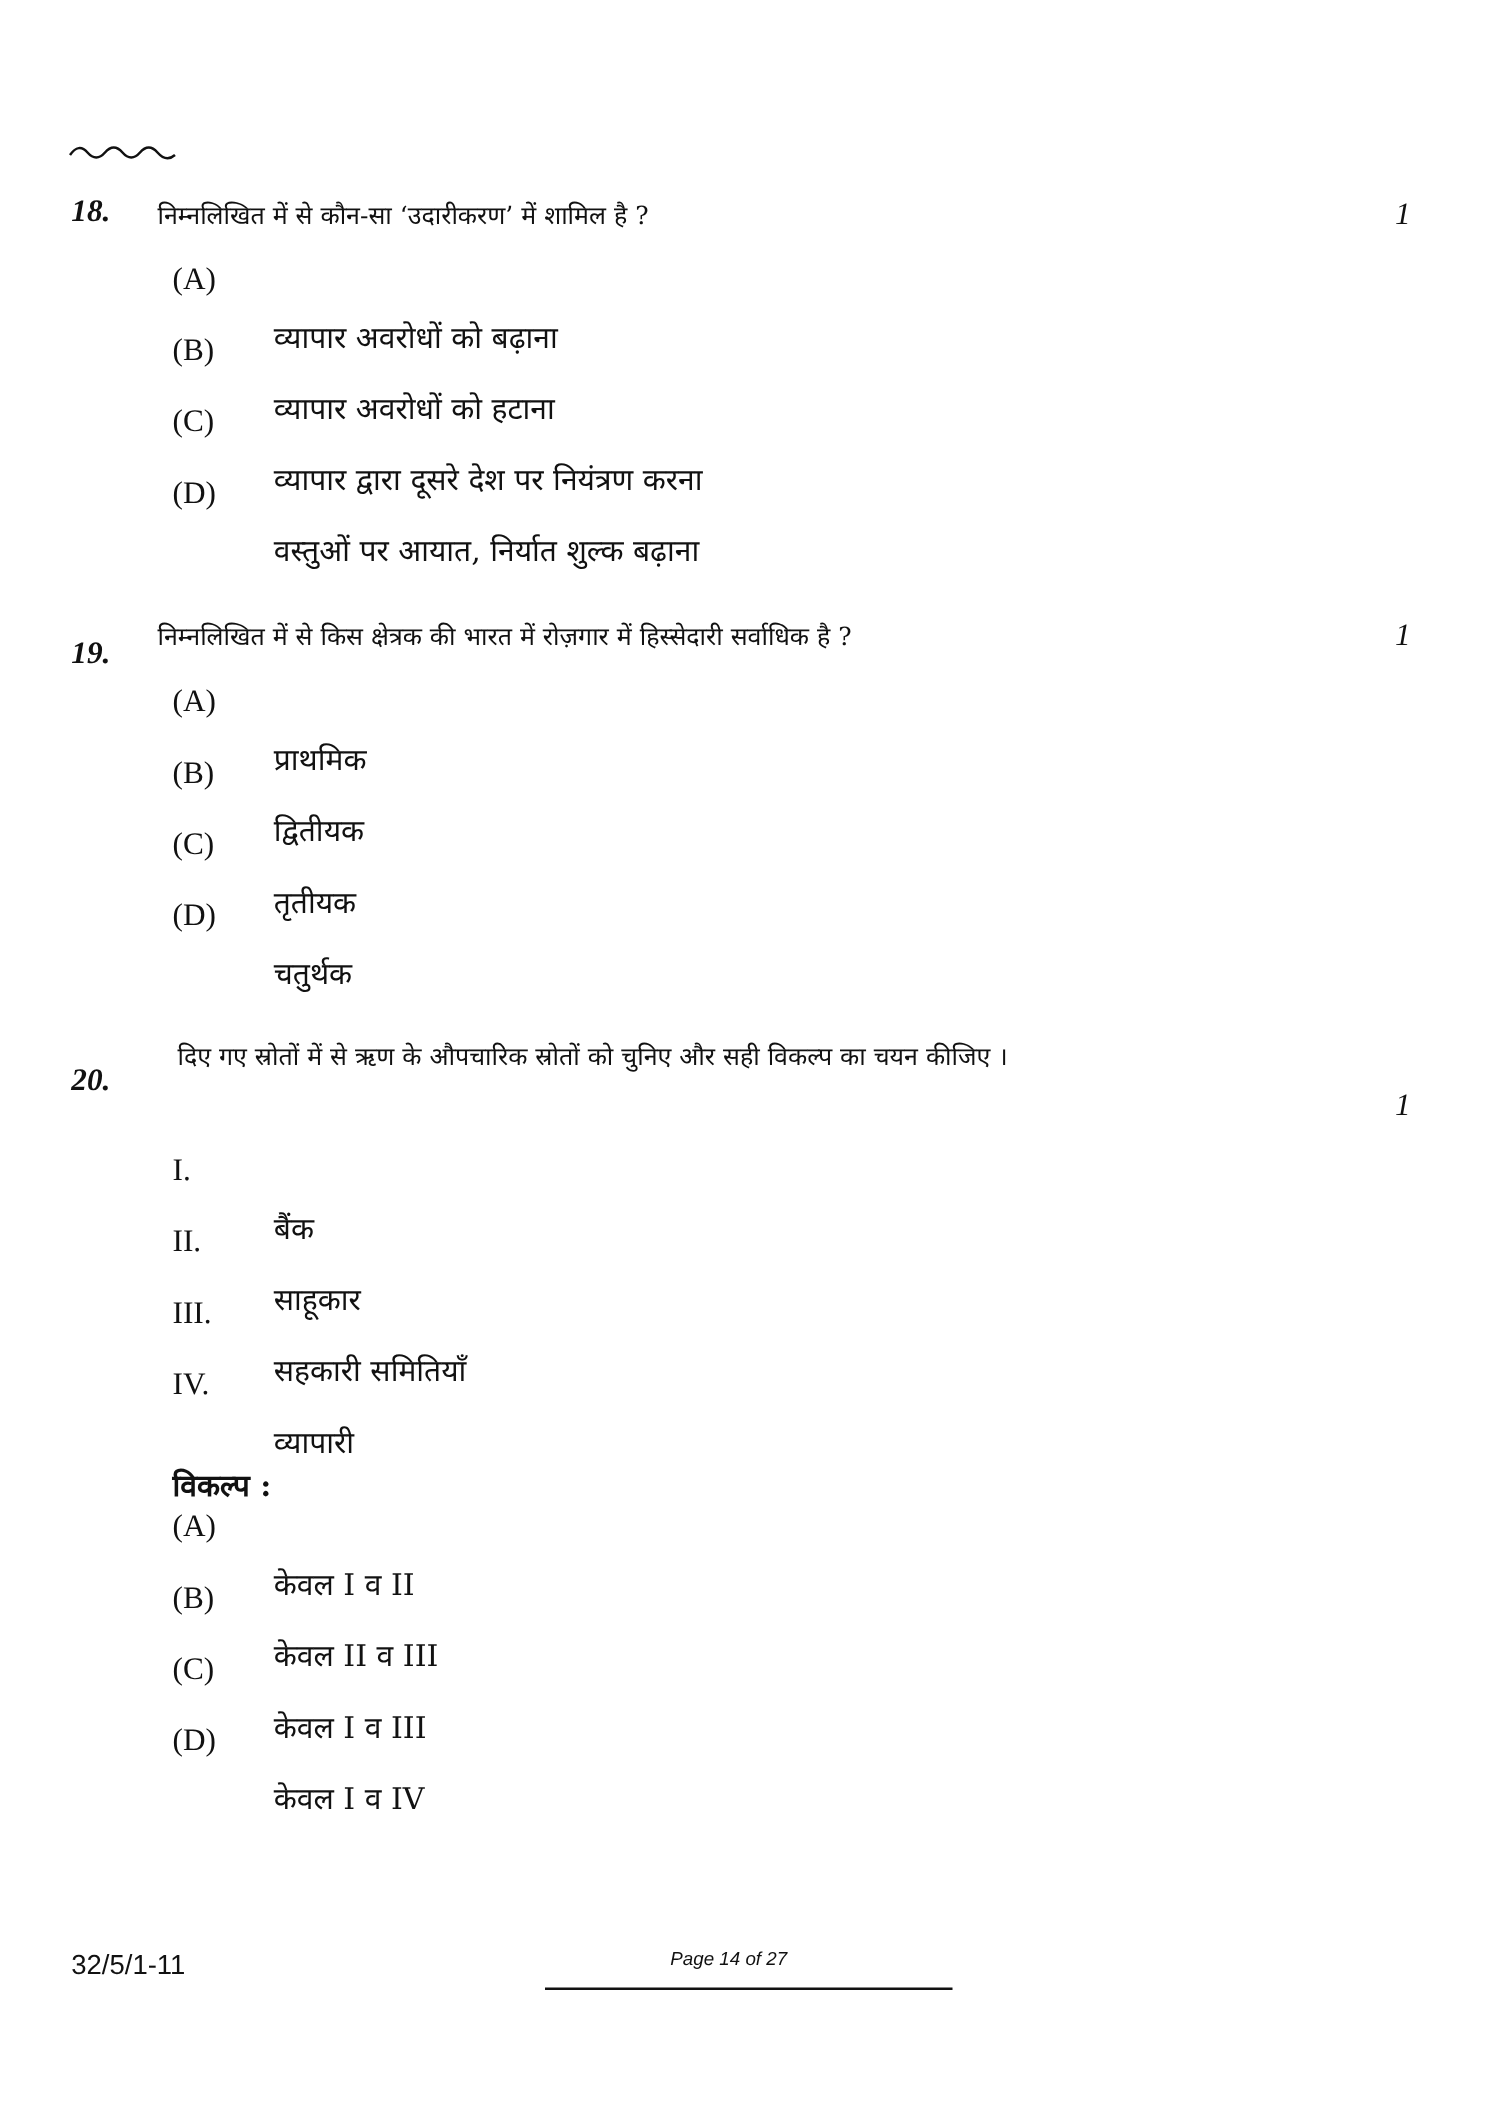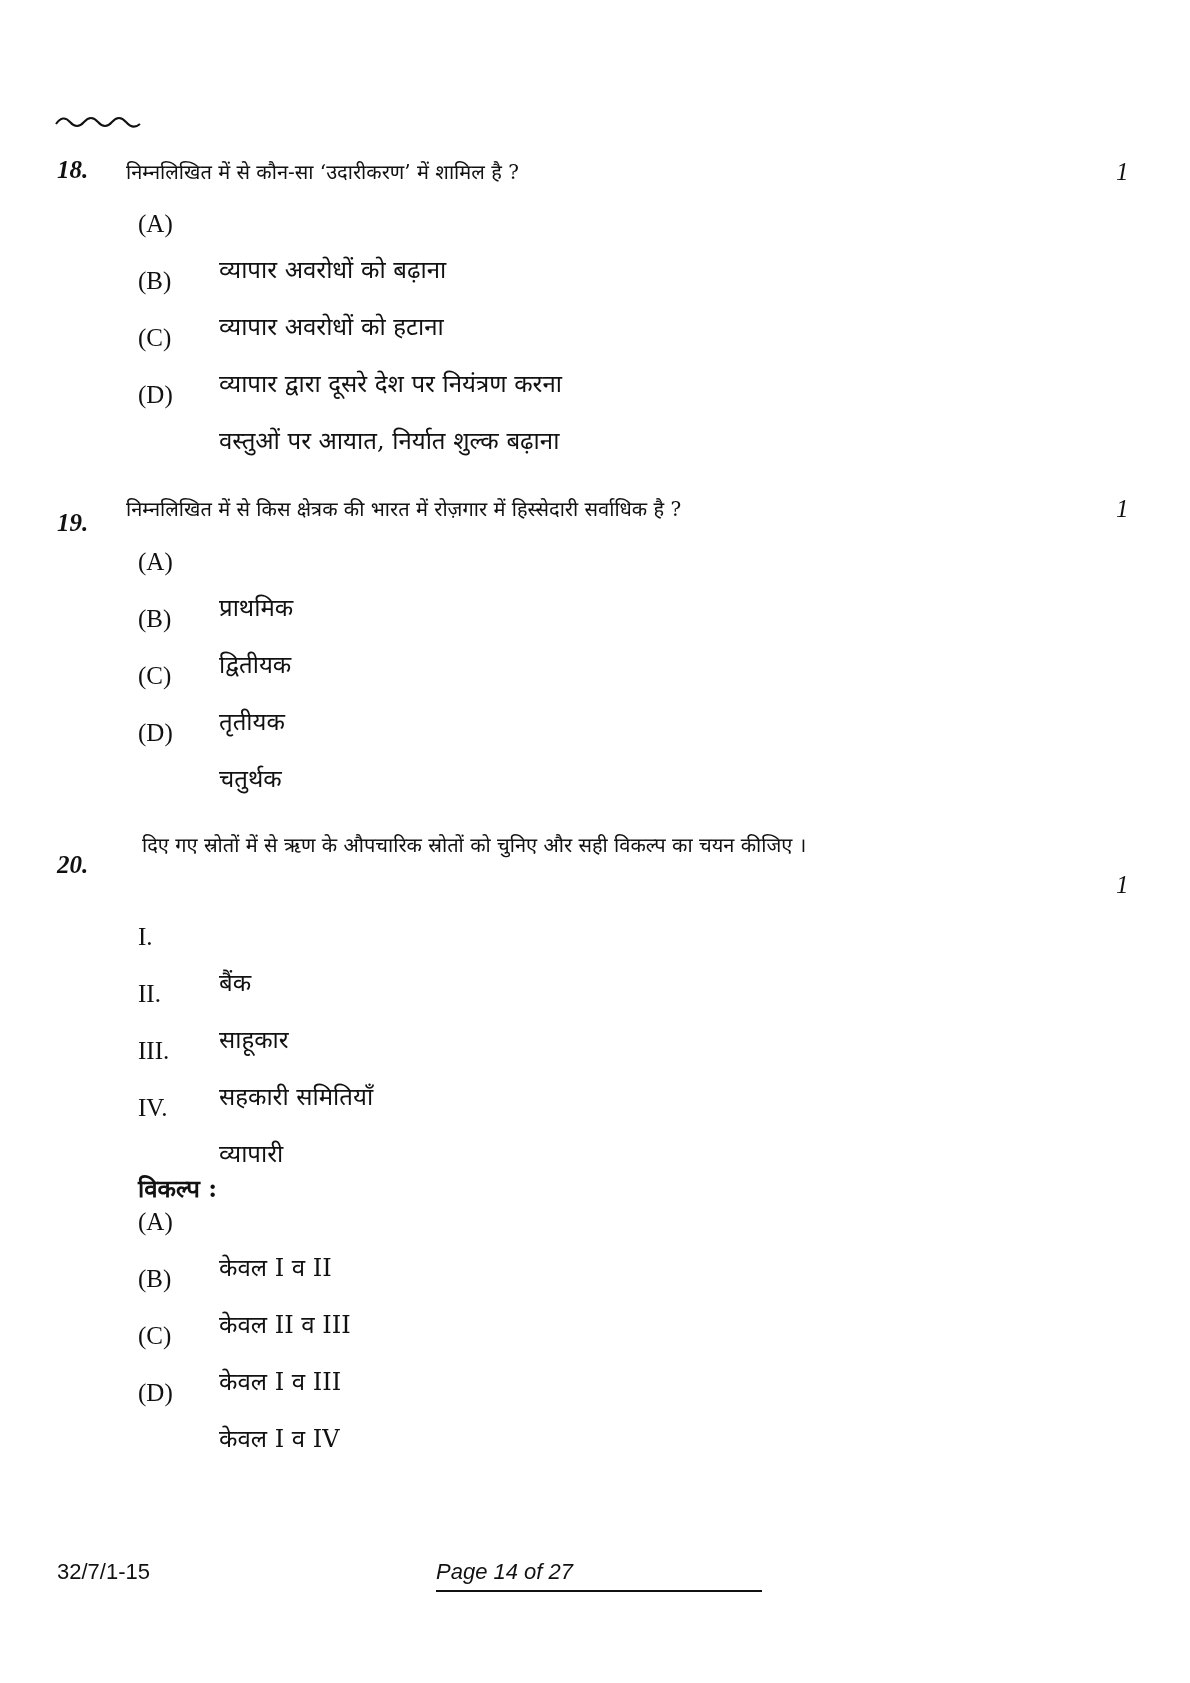--- a/index.html
+++ b/index.html
@@ -76,27 +76,27 @@
     }
     .footer-code {
       position: absolute;
       left: 57px;
       top: 1559px;
       font-family: "Liberation Sans", sans-serif;
       font-size: 22px;
     }
     .footer-page {
       position: absolute;
-      left: 436px;
+      left: 420px;
       top: 1559px;
       width: 326px;
-      text-align: left;
+      text-align: center;
       font-family: "Liberation Sans", sans-serif;
       font-style: italic;
-      font-size: 22px;
+      font-size: 15px;
     }
     .footer-line {
       position: absolute;
       left: 436px;
       top: 1590px;
       width: 326px;
       height: 2px;
       background: #111111;
     }
   </style>
@@ -183,15 +183,15 @@
 </div>
 <div class="opt" style="top:1322px;">
   <span class="opt-label">(C)</span>
   <span class="opt-text">केवल I व III</span>
 </div>
 <div class="opt" style="top:1379px;">
   <span class="opt-label">(D)</span>
   <span class="opt-text">केवल I व IV</span>
 </div>
 
-<div class="footer-code">32/7/1-15</div>
+<div class="footer-code">32/5/1-11</div>
 <div class="footer-page">Page 14 of 27</div>
 <div class="footer-line"></div>
 
 </body></html>

